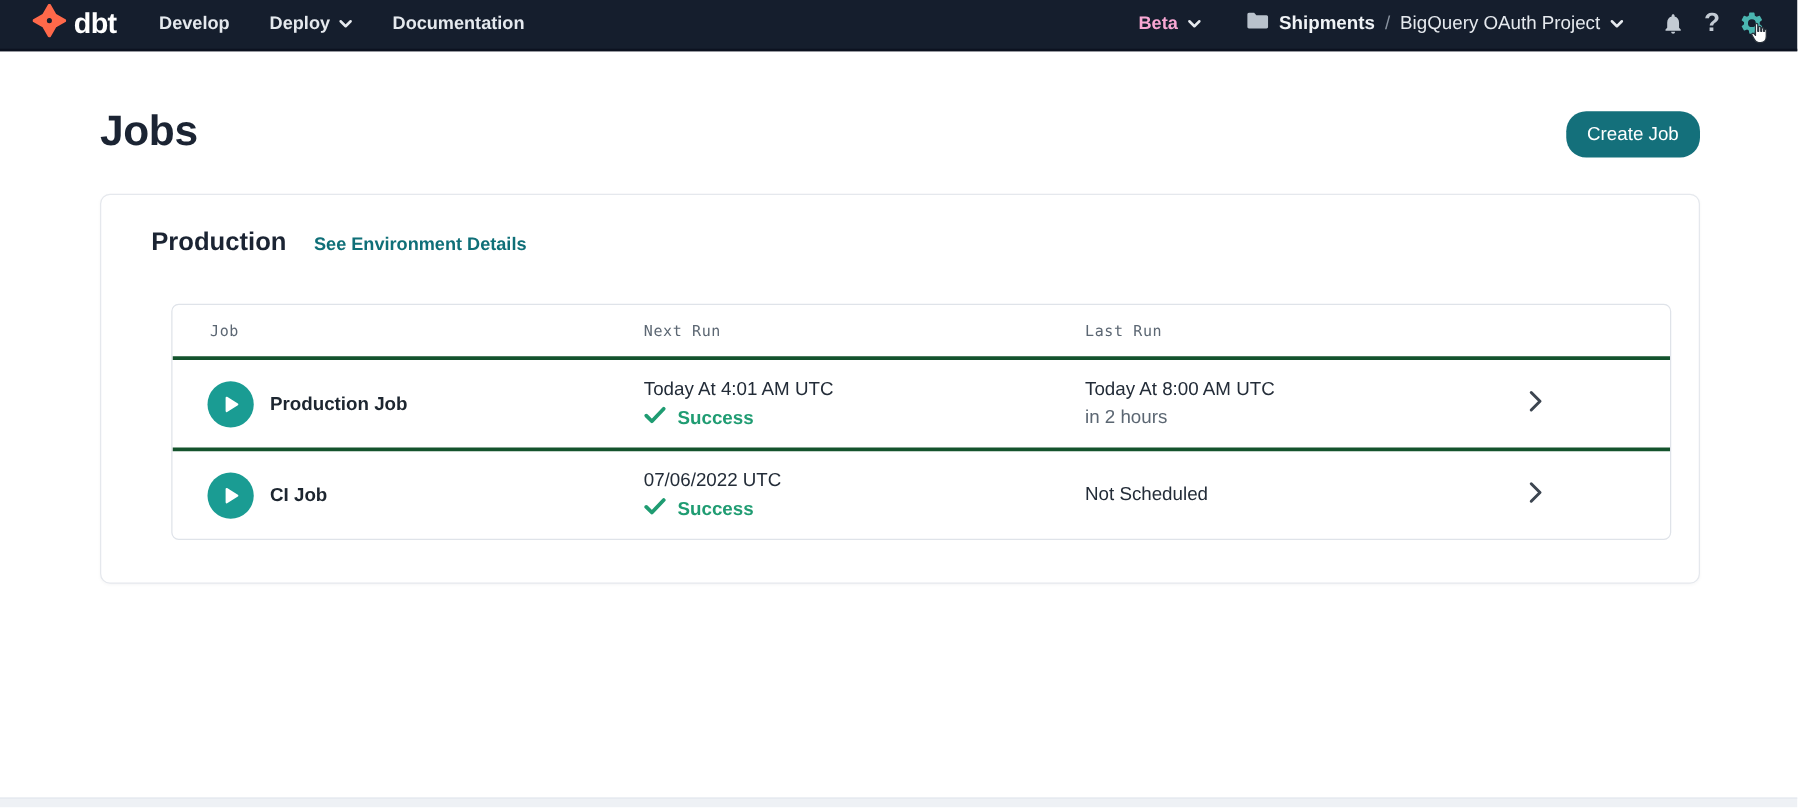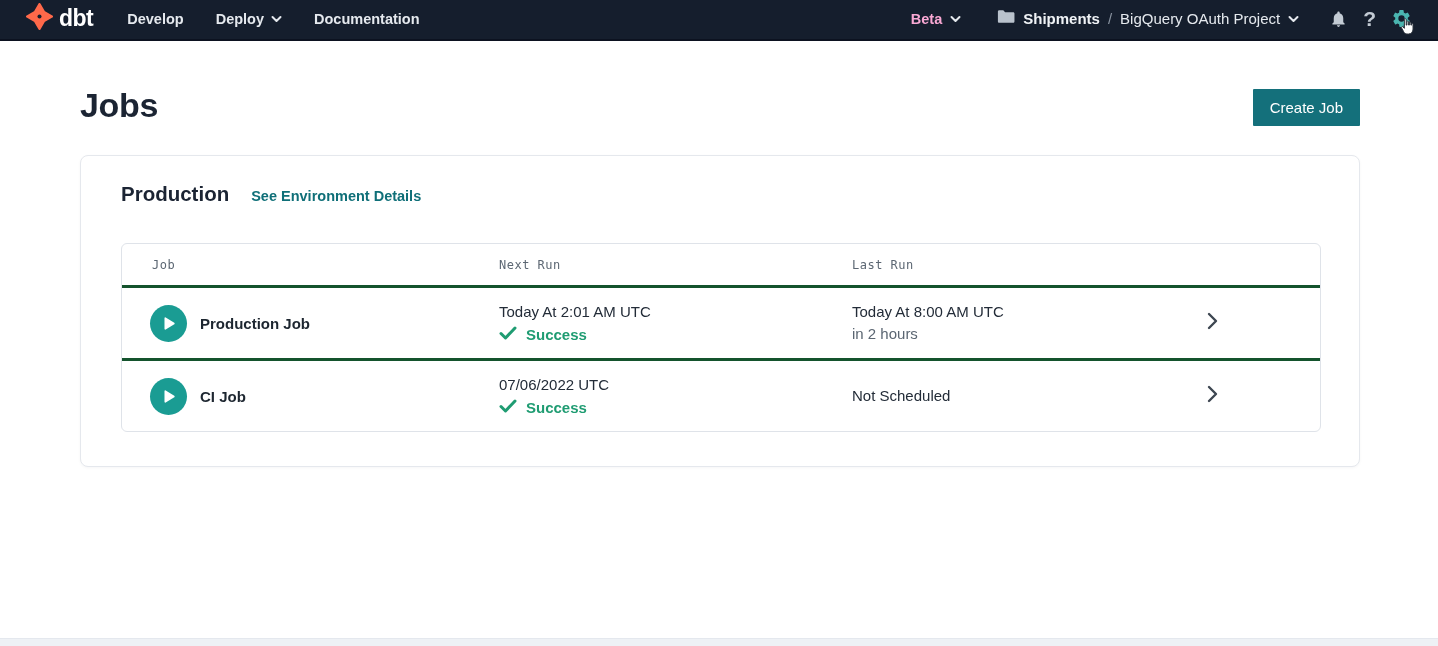--- a/index.html
+++ b/index.html
@@ -40,38 +40,38 @@
   .qmark { color:#c3cbd4; font-size:21px; font-weight:700; line-height:1; }
   .cursor-overlay { position:absolute; left:7px; top:9px; }
 
   
   .page-title {
     position:absolute; left:80px; top:86px;
     font-size:34px; font-weight:700; color:#1b2433; letter-spacing:-0.3px;
   }
   .create-job-btn {
     position:absolute; right:78px; top:89px; height:37px;
-    background:#14707b; color:#ffffff; border:none; border-radius:1px;
+    background:#14707b; color:#ffffff; border:none; border-radius:16px;
     font-family:"Liberation Sans", sans-serif;
     font-size:15px; font-weight:400; padding:0 17px; cursor:pointer;
   }
 
   
   .env-card {
     position:absolute; left:80px; top:155px; width:1280px; height:312px;
     background:#ffffff; border:1px solid #e5e8ed; border-radius:8px;
     box-shadow:0 1px 3px rgba(25,35,50,0.04);
   }
   .env-header { position:absolute; left:40px; top:26px; display:flex; align-items:baseline; }
   .env-name { font-size:20.5px; font-weight:700; color:#1b2433; }
   .env-link { margin-left:22px; font-size:14.5px; font-weight:700; color:#0f6f78; cursor:pointer; text-decoration:none; }
 
   
   .jobs-table {
-    position:absolute; left:40px; top:87px; width:1200px;
+    position:absolute; left:56px; top:87px; width:1200px;
     border:1px solid #dfe3e9; border-radius:6px; background:#ffffff;
     overflow:hidden;
   }
   .thead, .trow {
     display:grid;
     grid-template-columns:377px 353px 355px 1fr;
     align-items:center;
   }
   .thead {
     height:41px;
@@ -199,21 +199,21 @@
     <div class="trow">
       <div class="job-cell">
         <button class="play-btn">
           <svg width="15" height="15" viewBox="0 0 14 14">
               <polygon points="4,2 12,7 4,12" fill="#ffffff" stroke="#ffffff" stroke-width="1.5" stroke-linejoin="round"></polygon>
             </svg>
         </button>
         <span class="job-name">Production Job</span>
       </div>
       <div>
-        <div class="cell-primary">Today At 2:01 AM UTC</div>
+        <div class="cell-primary">Today At 4:01 AM UTC</div>
         <div class="status-line">
           <span>
             <svg width="18" height="14" viewBox="0 0 18 14">
                 <polyline points="2,7.5 6.5,12 16,2" fill="none" stroke="#1f9c72" stroke-width="3" stroke-linecap="round" stroke-linejoin="round"></polyline>
               </svg>
           </span>
           <span class="status-text">Success</span>
         </div>
       </div>
       <div>

